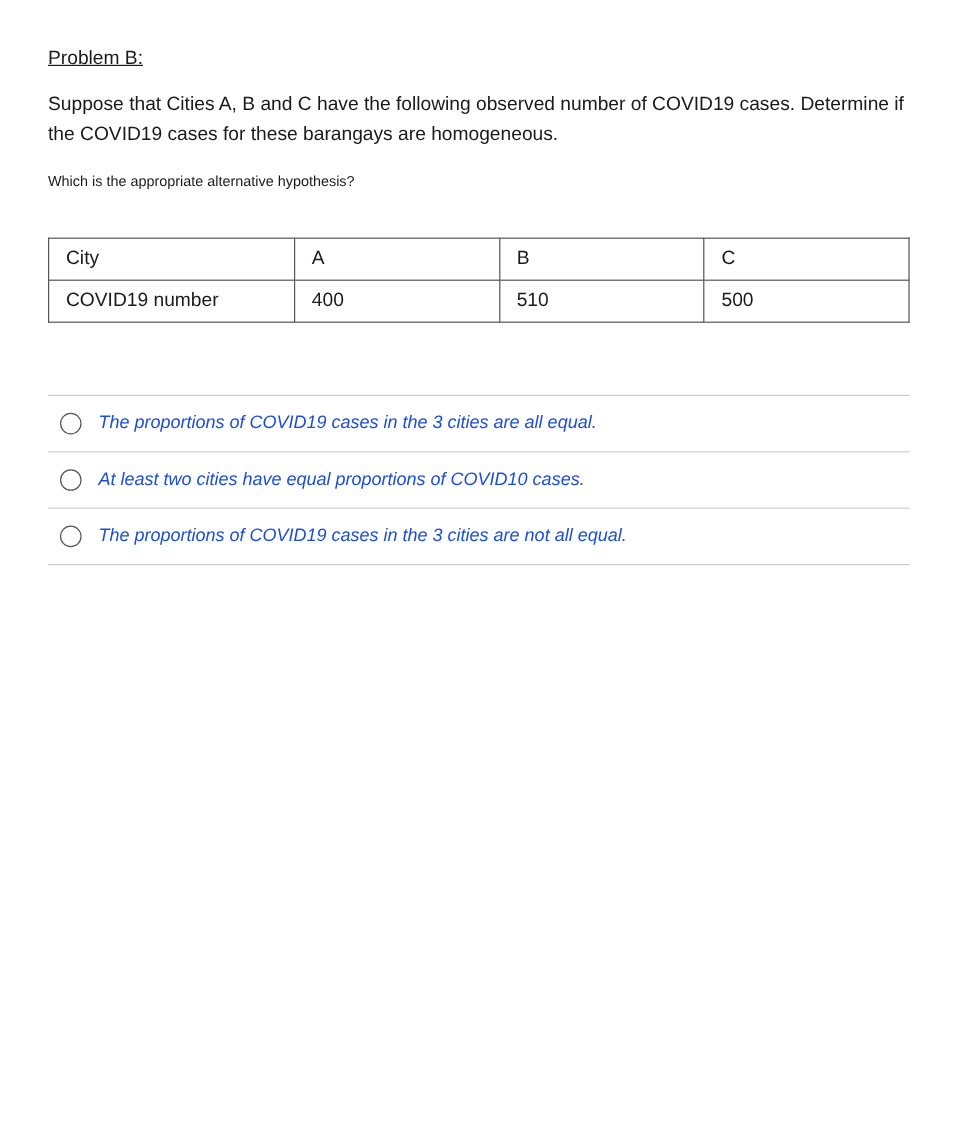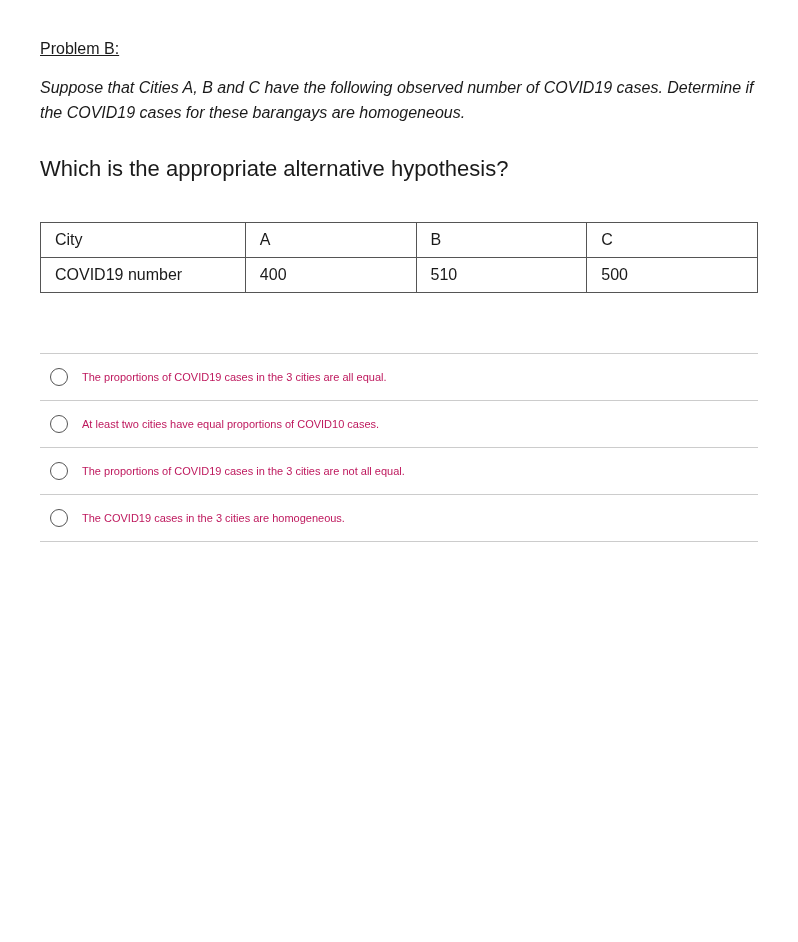--- a/index.html
+++ b/index.html
@@ -21,26 +21,25 @@
     .problem-title {
       font-weight: normal;
       text-decoration: underline;
       margin-bottom: 18px;
       font-size: 16px;
     }
 
     .problem-description {
       font-size: 16px;
       line-height: 1.55;
-      margin-bottom: 30px;
-      font-style: italic;
+      margin-bottom: 18px;
     }
 
     .hypothesis-question {
-      font-size: 22px;
+      font-size: 12px;
       margin-bottom: 40px;
     }
 
     .data-table {
       border-collapse: collapse;
       width: 100%;
       max-width: 720px;
       margin-bottom: 60px;
       margin-top: 34px;
     }
@@ -72,22 +71,23 @@
     .radio-circle {
       width: 18px;
       height: 18px;
       border-radius: 50%;
       border: 1.5px solid #555;
       flex-shrink: 0;
       background: #fff;
     }
 
     .option-text {
-      font-size: 11px;
-      color: #be185d;
+      font-size: 15px;
+      color: #1d4ed8;
+      font-style: italic;
     }
   </style>
 </head>
 <body>
 
 <div class="problem-title">Problem B:</div>
 
 <p class="problem-description">Suppose that Cities A, B and C have the following observed number of COVID19 cases. Determine if the COVID19 cases for these barangays are homogeneous.</p>
 
 <p class="hypothesis-question">Which is the appropriate alternative hypothesis?</p>
@@ -115,17 +115,13 @@
     <span class="option-text">The proportions of COVID19 cases in the 3 cities are all equal.</span>
   </div>
   <div class="option-item">
     <div class="radio-circle"></div>
     <span class="option-text">At least two cities have equal proportions of COVID10 cases.</span>
   </div>
   <div class="option-item">
     <div class="radio-circle"></div>
     <span class="option-text">The proportions of COVID19 cases in the 3 cities are not all equal.</span>
   </div>
-  <div class="option-item">
-    <div class="radio-circle"></div>
-    <span class="option-text">The COVID19 cases in the 3 cities are homogeneous.</span>
-  </div>
 </div>
 
 </body></html>

